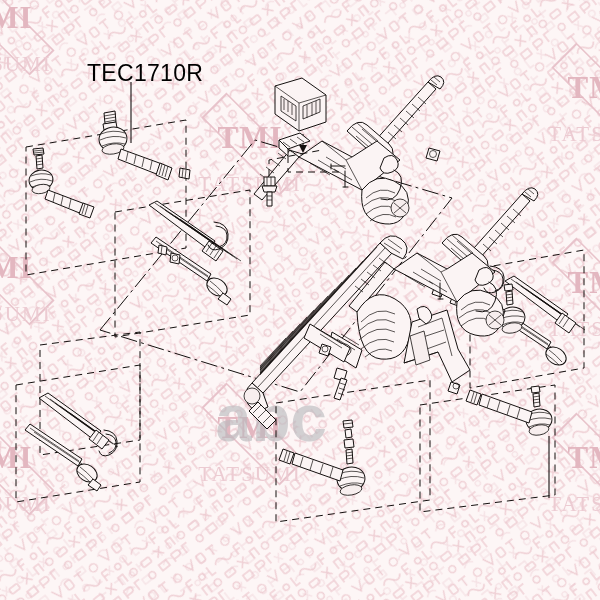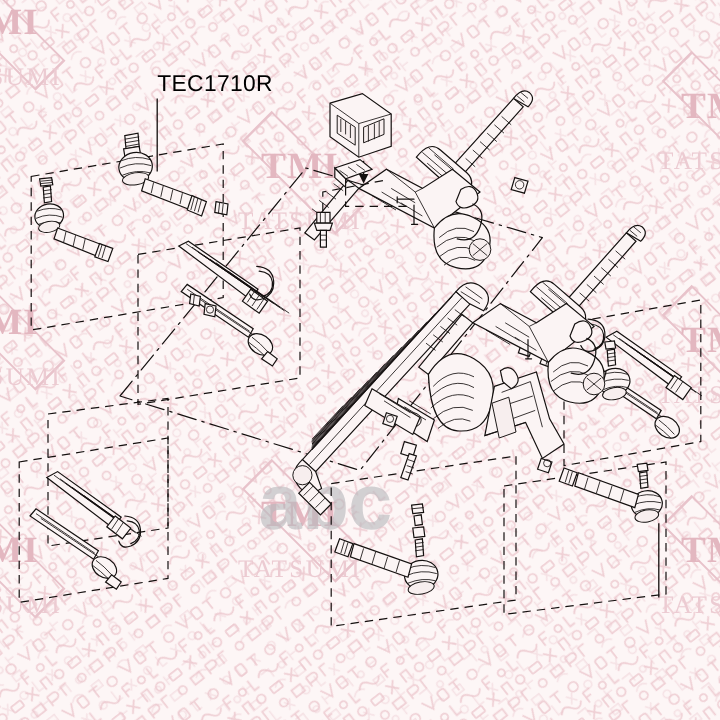--- a/index.html
+++ b/index.html
@@ -32,23 +32,22 @@
   }
   
   .abc{
     position:absolute;left:214px;top:386px;
     font-size:66px;font-weight:bold;color:#b9b9bd;opacity:.62;
     letter-spacing:-2px;
     font-family:Liberation Mono, monospace;
   }
   
   .callout{
-    position:absolute;color:#000;font-size:19px;letter-spacing:.3px;
+    position:absolute;color:#000;font-size:23px;letter-spacing:.3px;
     white-space:nowrap;
-    margin-left:44px;
   }
   #lbl-r{left:87px;top:60px;}
   #lbl-l{left:504px;top:505px;}
   
   #art{position:absolute;inset:0;}
   #art .ln{fill:none;stroke:#14100f;stroke-width:1;stroke-linejoin:round;stroke-linecap:round;}
   #art .lnT{fill:none;stroke:#14100f;stroke-width:.7;}
   #art .fillw{fill:#fbf4f4;stroke:#14100f;stroke-width:1;}
   #art .fillw2{fill:#f7eeee;stroke:#14100f;stroke-width:.8;}
   #art .dash{fill:none;stroke:#14100f;stroke-width:1;stroke-dasharray:7 5;}

